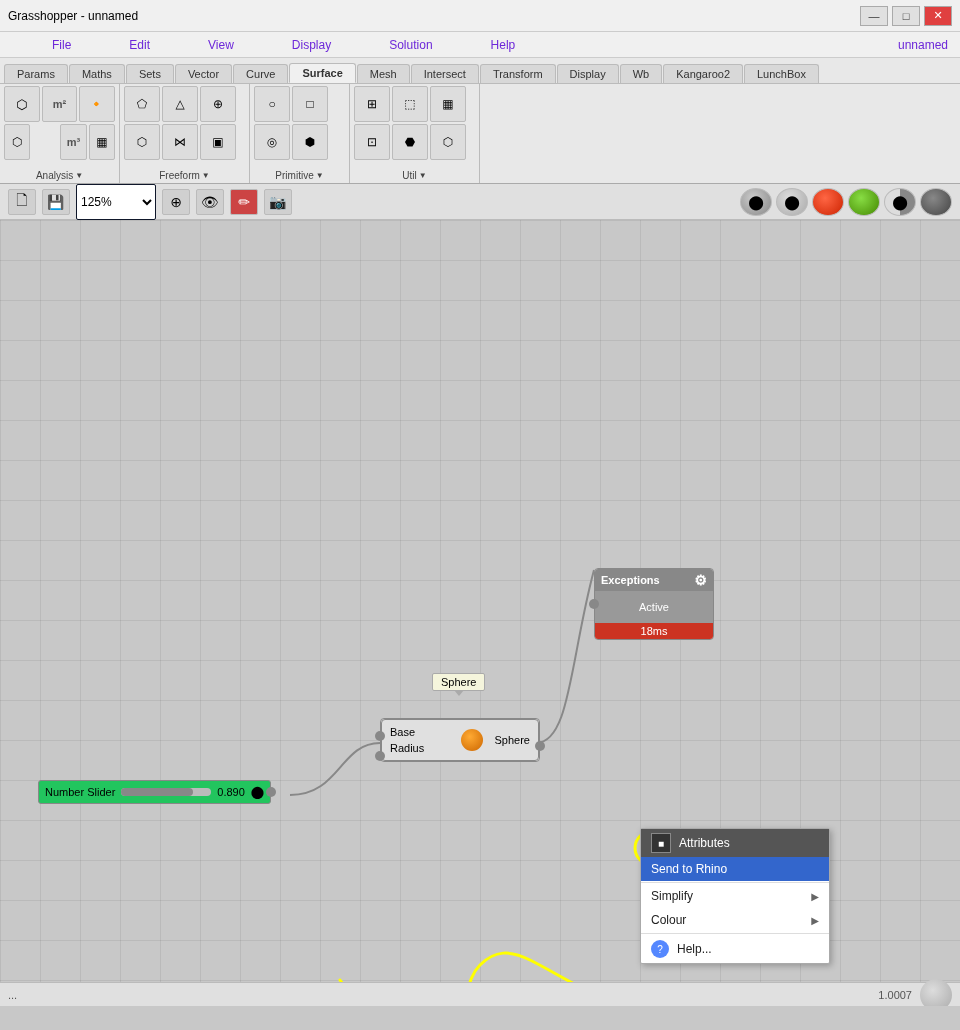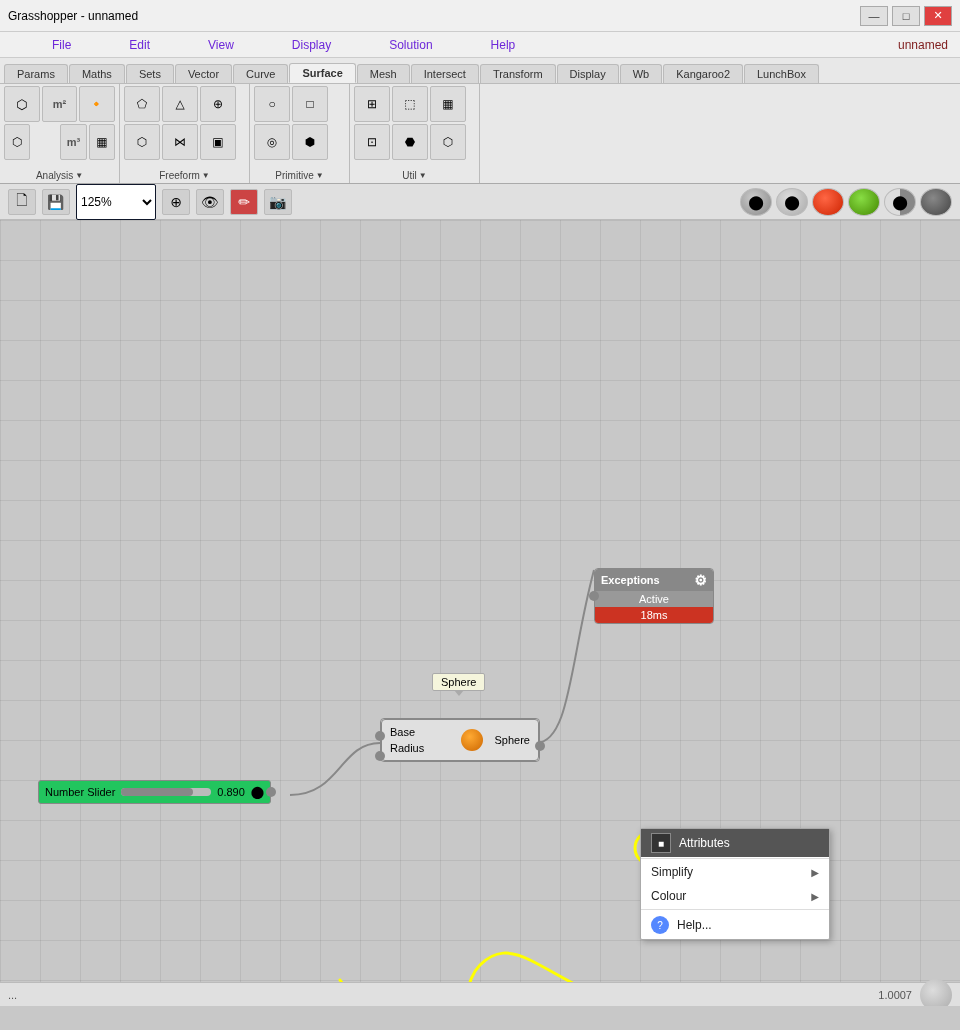--- a/index.html
+++ b/index.html
@@ -36,21 +36,21 @@
       gap: 2px;
     }
     .menu-item {
       padding: 2px 8px;
       cursor: pointer;
       font-size: 12px;
       color: #6d28d9;
       border-radius: 2px;
       margin-left: 40px;
     }
-    #app-name { margin-left: auto; font-size: 12px; color: #7f1d1d; padding-right: 8px; }
+    #app-name { margin-left: auto; font-size: 12px; color: #6d28d9; padding-right: 8px; }
 
     
     #tabbar {
       height: 26px;
       background: #e8e8e8;
       display: flex;
       align-items: flex-end;
       padding: 0 4px;
       border-bottom: 1px solid #bbb;
       gap: 1px;
@@ -195,21 +195,21 @@
       border-radius: 3px 3px 0 0;
       display: flex;
       align-items: center;
       justify-content: space-between;
       font-size: 11px;
       font-weight: bold;
     }
     .comp-active {
       background: #999;
       color: white;
-      padding: 2px 6px;
+      padding: 10px 6px;
       text-align: center;
       font-size: 11px;
     }
     .comp-time {
       background: #cc3322;
       color: white;
       padding: 2px 6px;
       text-align: center;
       font-size: 11px;
       border-radius: 0 0 3px 3px;
@@ -573,20 +573,21 @@
     <span>0.890</span>
     <span style="font-size:12px;">⬤</span>
     <div class="slider-connector-right"></div>
   </div>
 
   <div id="context-menu">
     <div class="ctx-header">
       <div class="ctx-icon-box">■</div>
       <span>Attributes</span>
     </div>
+    <div class="ctx-item selected">Send to Rhino</div>
     <div class="ctx-divider"></div>
     <div class="ctx-item">
       <span>Simplify</span>
       <span class="ctx-arrow">▶</span>
     </div>
     <div class="ctx-item">
       <span>Colour</span>
       <span class="ctx-arrow">▶</span>
     </div>
     <div class="ctx-divider"></div>

